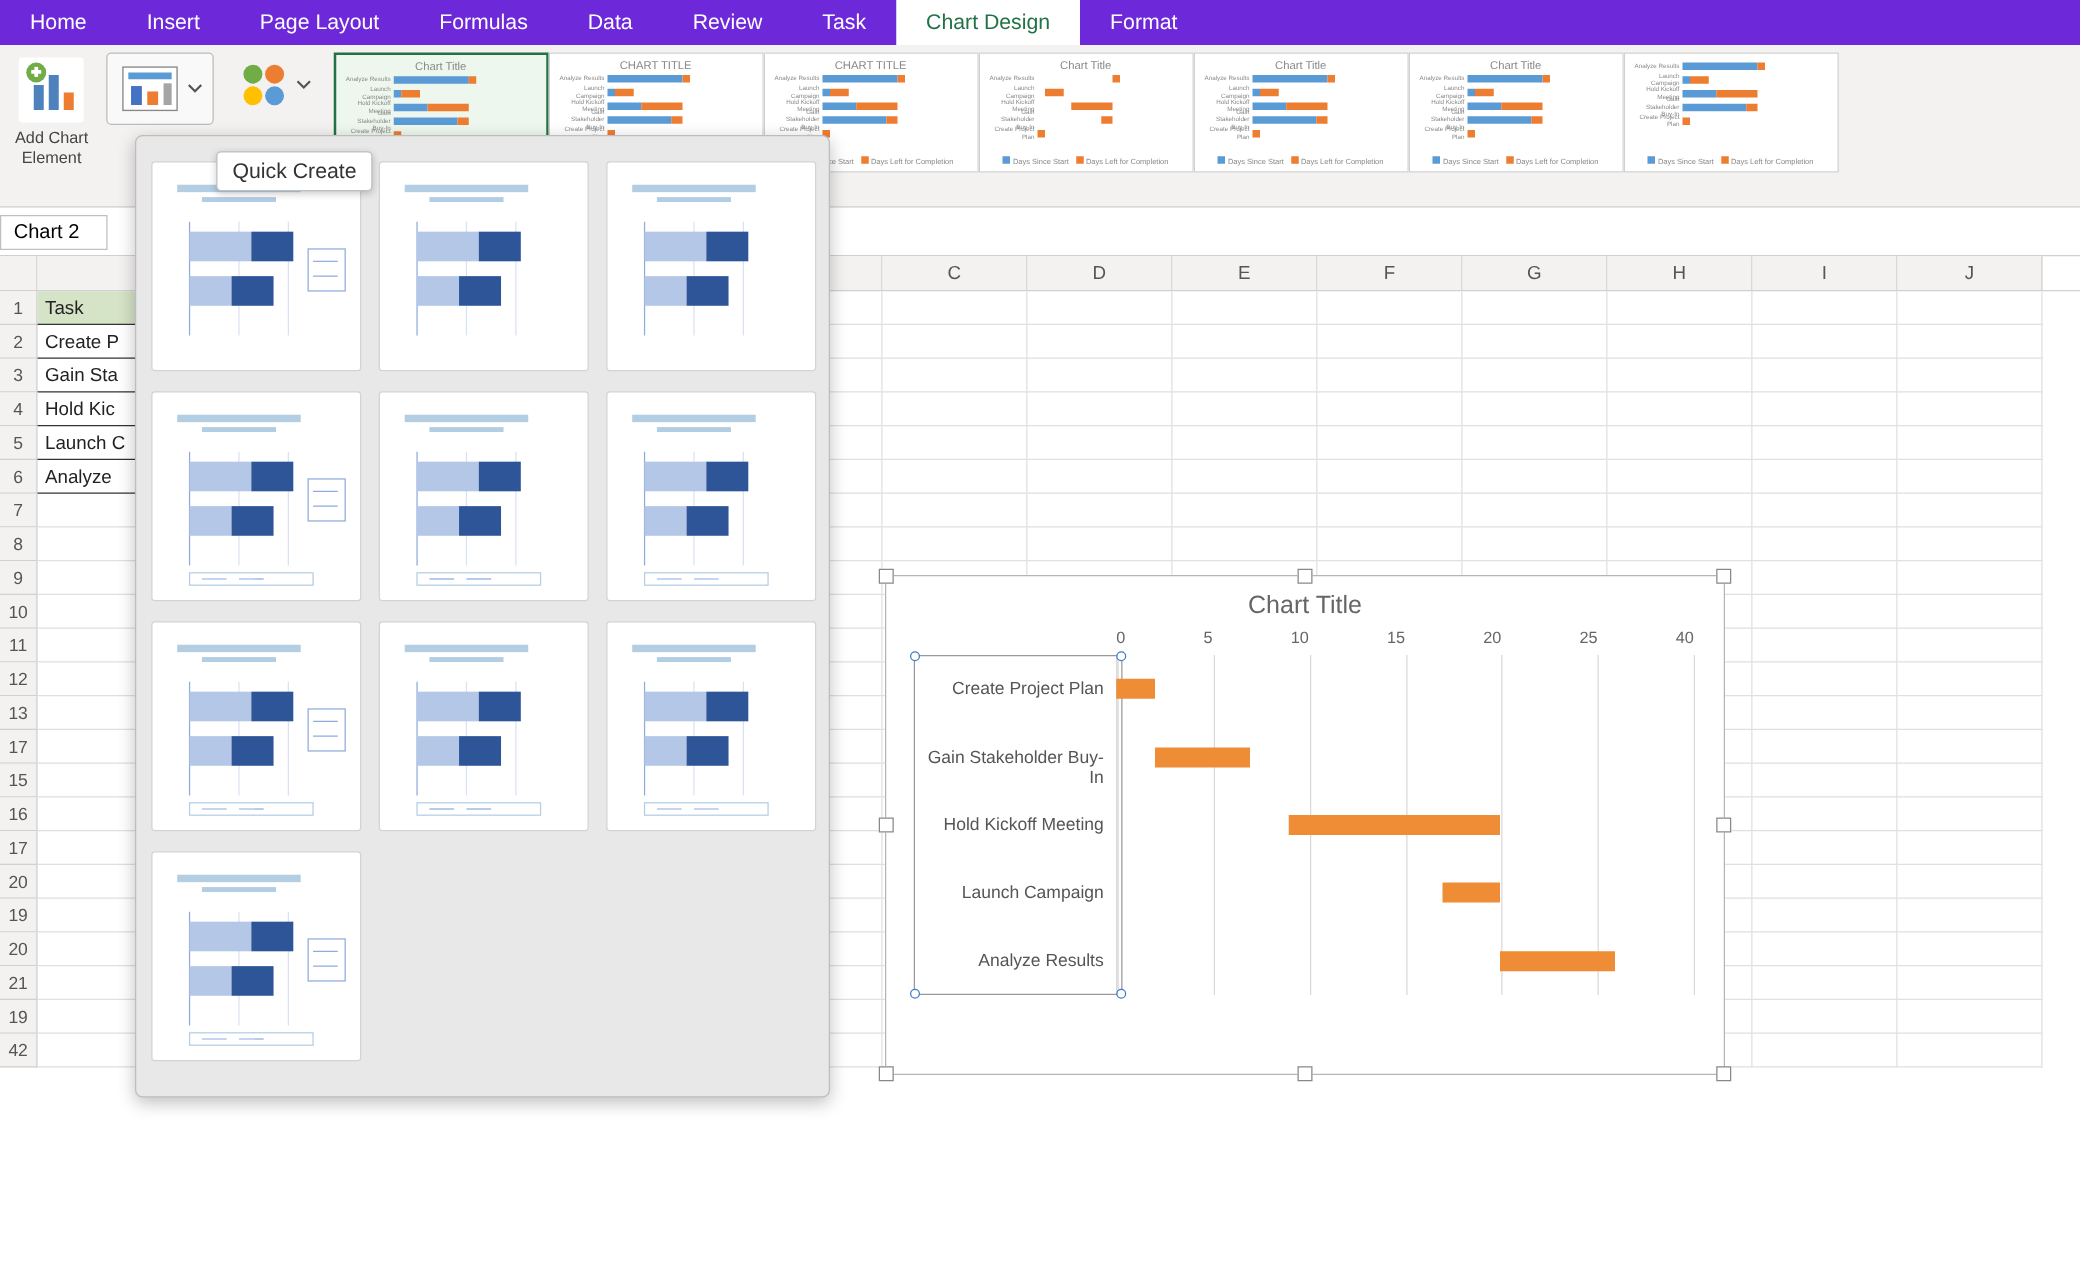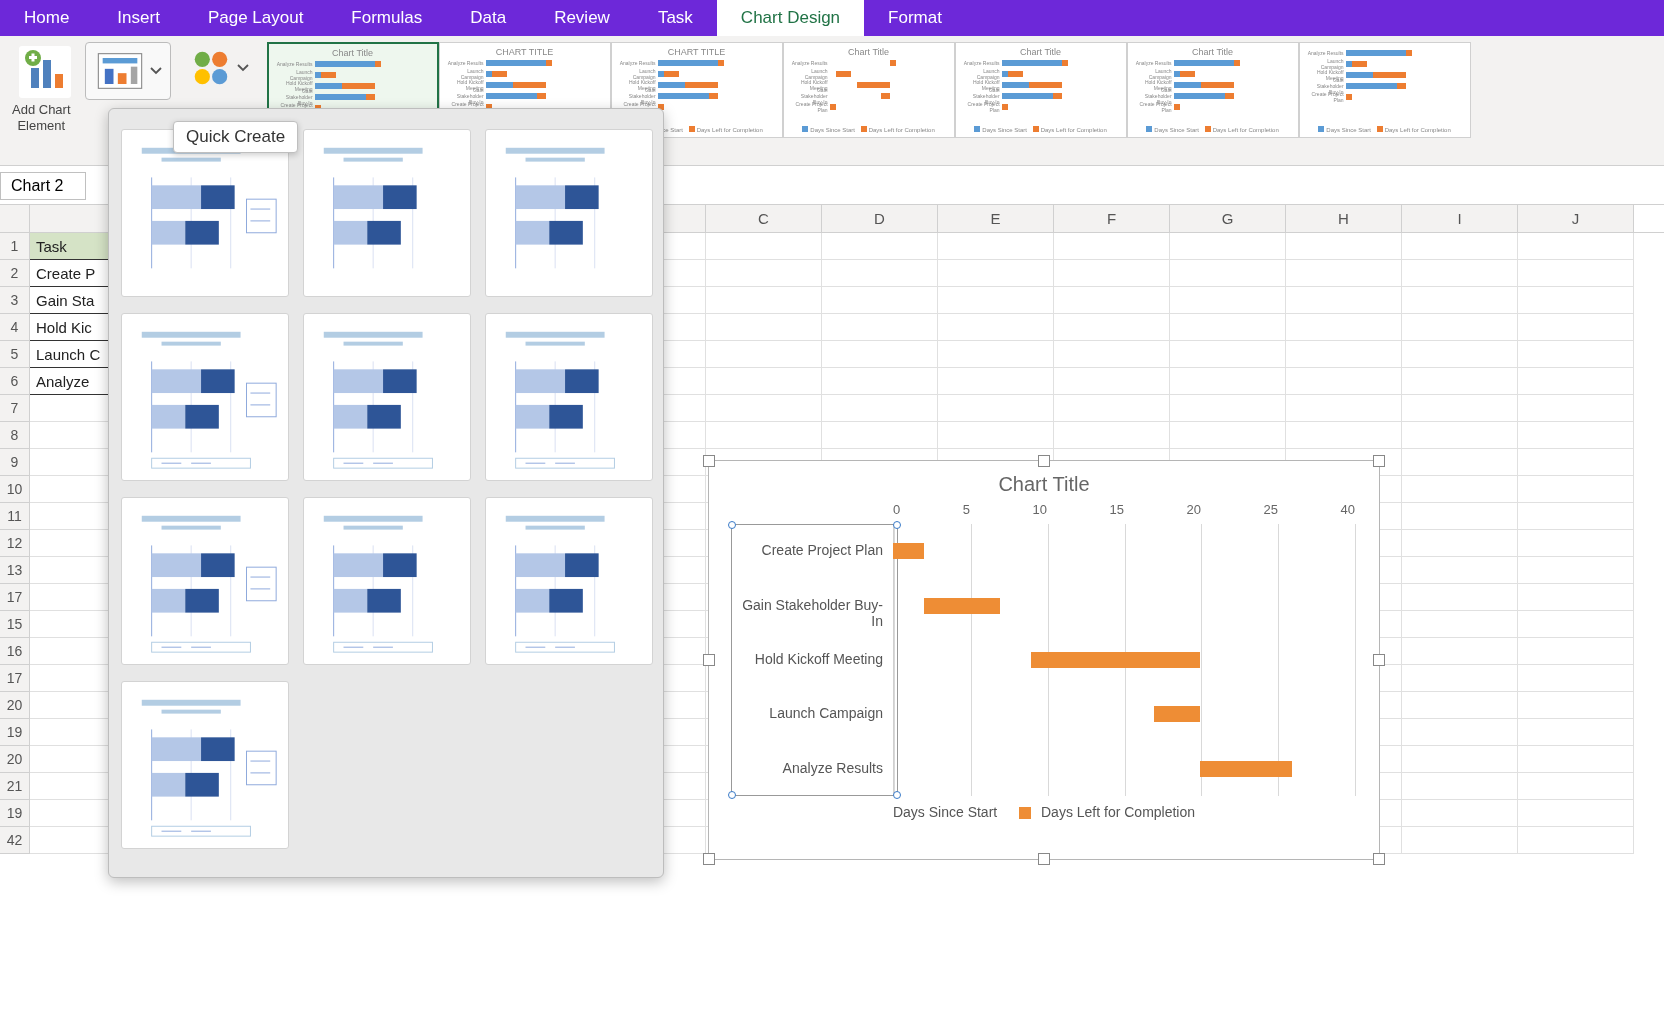--- a/index.html
+++ b/index.html
@@ -5,21 +5,21 @@
 * { margin: 0; padding: 0; box-sizing: border-box; font-family: 'Segoe UI', Arial, sans-serif; }
 body { background: #fff; width: 1664px; height: 1024px; overflow: hidden; position: relative; }
 
 
 .ribbon-tabs { background: #6d28d9; height: 36px; display: flex; align-items: stretch; }
 .ribbon-tab { color: #fff; font-size: 17px; padding: 8px 24px; cursor: pointer; display: flex; align-items: center; }
 .ribbon-tab.active { background: #fff; color: #217346; }
 
 
 .ribbon-body { background: #f3f2f1; height: 130px; border-bottom: 1px solid #d0d0d0; display: flex; align-items: flex-start; padding: 6px 8px; gap: 10px; position: relative; }
-.rb-btn { display: flex; flex-direction: column; align-items: flex-end; gap: 4px; padding: 4px; cursor: pointer; }
+.rb-btn { display: flex; flex-direction: column; align-items: center; gap: 4px; padding: 4px; cursor: pointer; }
 .rb-btn .icon-box { width: 52px; height: 52px; display:flex; align-items:center; justify-content:center; border:1px solid #ccc; border-radius:3px; background:#fff; }
 .rb-btn .label { font-size: 13px; color:#444; text-align:center; line-height:1.2; }
 .chart-styles { display:flex; gap:0; margin-left:4px; }
 .chart-style { width:172px; height:96px; border:1px solid #d0d0d0; background:#fff; display:flex; flex-direction:column; align-items:center; padding:4px 6px; font-size:8px; color:#999; cursor:pointer; }
 .chart-style.active { border:2px solid #217346; background:#eef7ee; }
 .chart-style .cs-title { font-size:9px; color:#888; margin-bottom:2px; }
 .chart-style .cs-bars { width:100%; flex:1; display:flex; flex-direction:column; gap:3px; position:relative; }
 .chart-style .cs-row { display:flex; align-items:center; height:8px; }
 .chart-style .cs-lbl { width:40px; font-size:5px; text-align:right; padding-right:2px; color:#888; }
 .chart-style .cs-bar { display:flex; height:6px; }
@@ -924,18 +924,13 @@
       <div class="chart-bar" style="top: 37.2px; left: 160px; width: 30.6667px;"></div>
       <div class="chart-cat" style="top: 90.6px;">Gain Stakeholder Buy-In</div>
       <div class="chart-bar" style="top: 91.6px; left: 190.667px; width: 76.6667px;"></div>
       <div class="chart-cat" style="top: 145px;">Hold Kickoff Meeting</div>
       <div class="chart-bar" style="top: 146px; left: 298px; width: 168.667px;"></div>
       <div class="chart-cat" style="top: 199.4px;">Launch Campaign</div>
       <div class="chart-bar" style="top: 200.4px; left: 420.667px; width: 46px;"></div>
       <div class="chart-cat" style="top: 253.8px;">Analyze Results</div>
       <div class="chart-bar" style="top: 254.8px; left: 466.667px; width: 92px;"></div>
     </div>
-  <div class="chart-legend">
-    <span>Days Since Start</span>
-    <span class="sw" style="background:#ee8d35"></span>
-    <span>Days Left for Completion</span>
-  </div>
 </div>
 
 </body></html>

